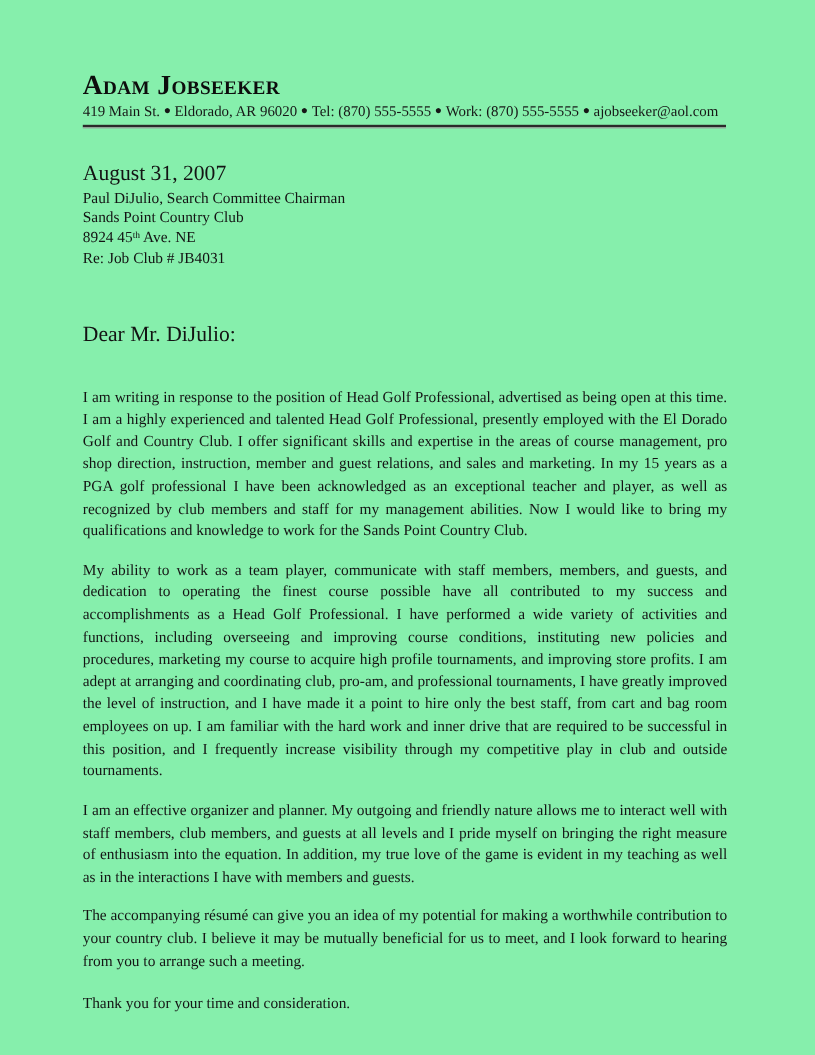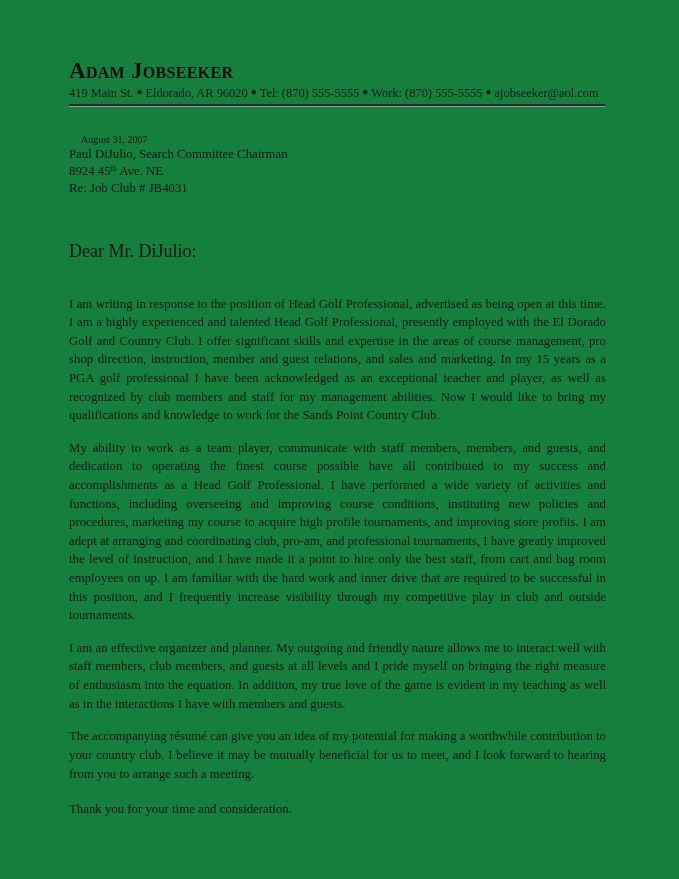--- a/index.html
+++ b/index.html
@@ -12,21 +12,21 @@
     background: #ffffff;
     font-family: "Liberation Serif", "DejaVu Serif", serif;
     color: #131313;
     overflow: hidden;
   }
 
   .page {
     position: relative;
     width: 679px;
     height: 879px;
-    background: #15803d;
+    background: #86efac;
     box-sizing: border-box;
   }
 
   .sheet {
     position: absolute;
     left: 69px;
     top: 58px;
     width: 537px;
   }
 
@@ -61,23 +61,22 @@
     height: 0;
     border-top: 2.2px solid #2a2a2a;
     border-bottom: 0.7px solid #9a9a9a;
     margin-top: 1px;
     width: 536px;
   }
 
   
   .date-line {
     margin-top: 26px;
-    font-size: 10px;
+    font-size: 18px;
     line-height: 1.3;
-    margin-left: 12px;
   }
 
   .recipient {
     font-size: 12.8px;
     line-height: 1.30;
   }
   .recipient div { white-space: nowrap; }
   .recipient sup {
     font-size: 0.62em;
     vertical-align: 0.48em;
@@ -119,20 +118,21 @@
       <div class="lh-contact">
         <span>419 Main St.</span><span class="sep">●</span><span>Eldorado, AR 96020</span><span class="sep">●</span><span>Tel: (870) 555-5555</span><span class="sep">●</span><span>Work: (870) 555-5555</span><span class="sep">●</span><span>ajobseeker@aol.com</span>
       </div>
       <div class="lh-rule"></div>
     </div>
 
     <div class="date-line">August 31, 2007</div>
 
     <div class="recipient">
       <div>Paul DiJulio, Search Committee Chairman</div>
+      <div>Sands Point Country Club</div>
       <div><span>8924 45</span><sup>th</sup><span> Ave. NE</span></div>
       <div>Re: Job Club # JB4031</div>
     </div>
 
     <div class="salutation">Dear Mr. DiJulio:</div>
 
     <div class="body-block">
       <p class="para">I am writing in response to the position of Head Golf Professional, advertised as being open at this time.  I am a highly experienced and talented Head Golf Professional, presently employed with the El Dorado Golf and Country Club.  I offer significant skills and expertise in the areas of course management, pro shop direction, instruction, member and guest relations, and sales and marketing.  In my 15 years as a PGA golf professional I have been acknowledged as an exceptional teacher and player, as well as recognized by club members and staff for my management abilities.  Now I would like to bring my qualifications and knowledge to work for the Sands Point Country Club.</p>
       <p class="para">My ability to work as a team player, communicate with staff members, members, and guests, and dedication to operating the finest course possible have all contributed to my success and accomplishments as a Head Golf Professional.  I have performed a wide variety of activities and functions, including overseeing and improving course conditions, instituting new policies and procedures, marketing my course to acquire high profile tournaments, and improving store profits.  I am adept at arranging and coordinating club, pro-am, and professional tournaments, I have greatly improved the level of instruction, and I have made it a point to hire only the best staff, from cart and bag room employees on up.  I am familiar with the hard work and inner drive that are required to be successful in this position, and I frequently increase visibility through my competitive play in club and outside tournaments.</p>
       <p class="para">I am an effective organizer and planner.  My outgoing and friendly nature allows me to interact well with staff members, club members, and guests at all levels and I pride myself on bringing the right measure of enthusiasm into the equation.  In addition, my true love of the game is evident in my teaching as well as in the interactions I have with members and guests.</p>

